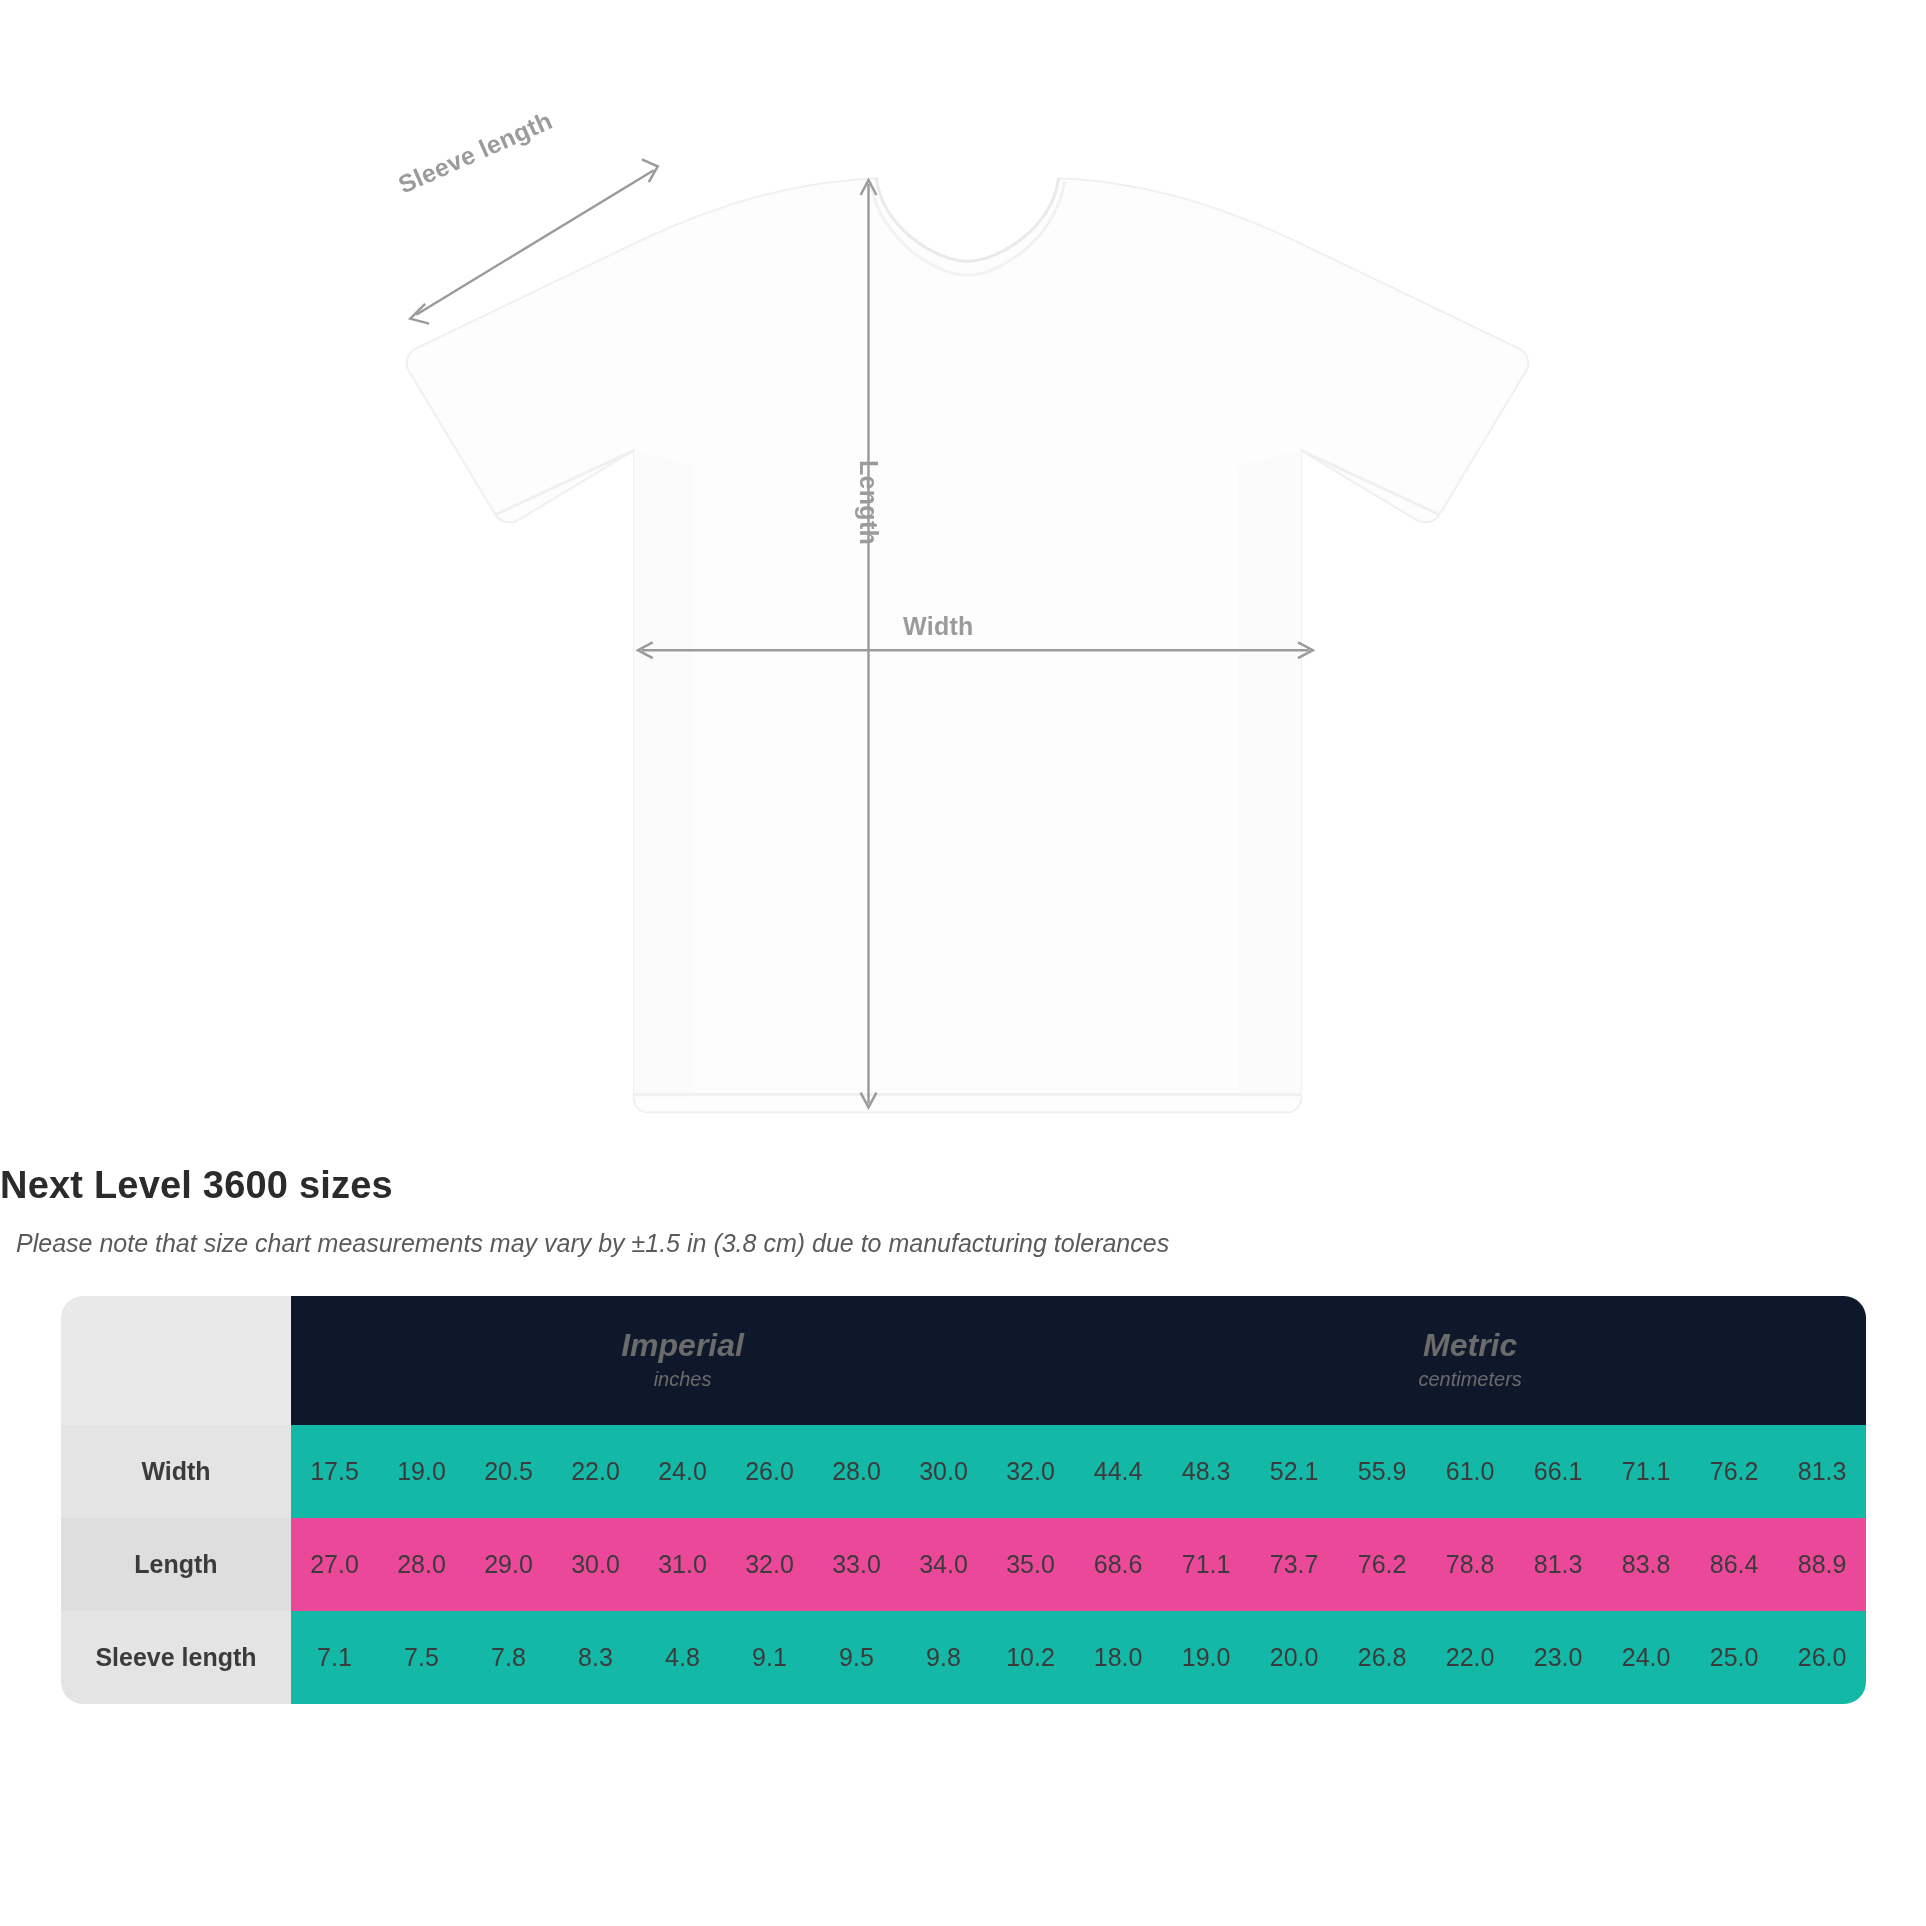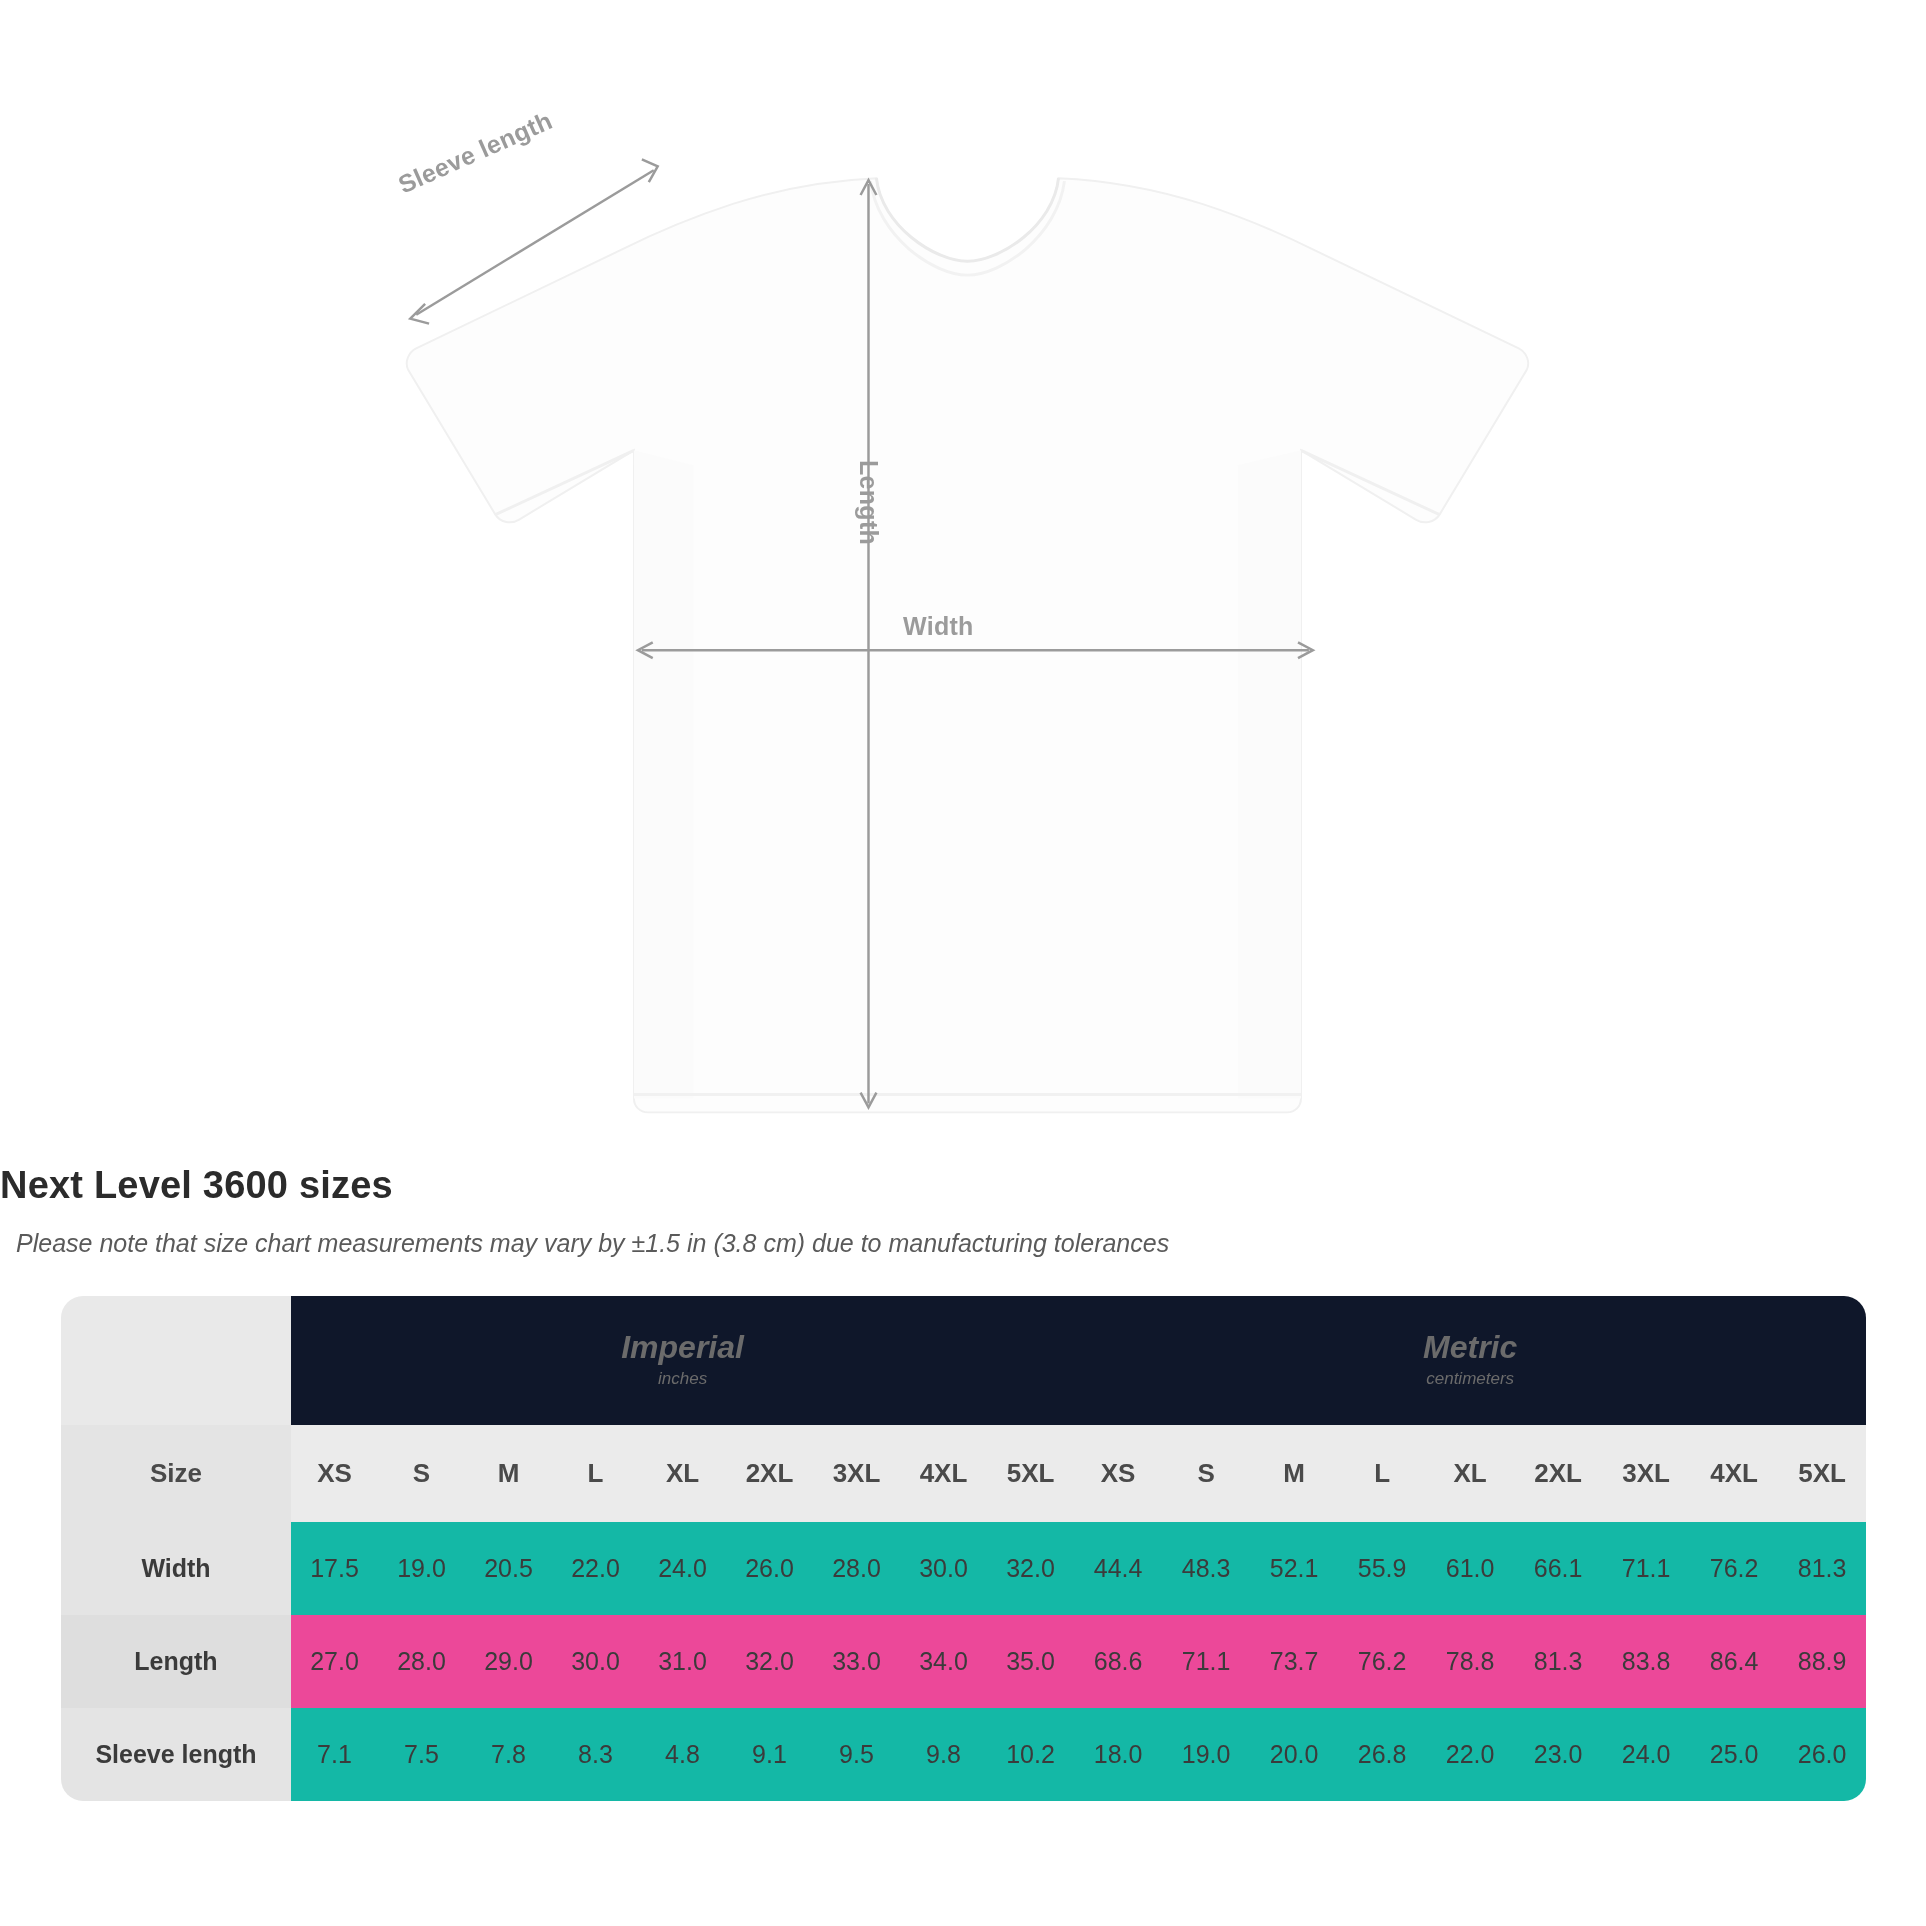--- a/index.html
+++ b/index.html
@@ -96,21 +96,21 @@
     height: 127px;
   }
   .unit-head .unit-name {
     font-size: 32px;
     font-style: italic;
     font-weight: bold;
     color: #6b6b6b;
     line-height: 1.15;
   }
   .unit-head .unit-sub {
-    font-size: 17px;
+    font-size: 20px;
     font-style: italic;
     color: #6b6b6b;
     line-height: 1.5;
   }
   .corner-cell {
     background: #e9e9e9;
   }
   tr.head-row td {
     background: #ebebeb;
     height: 95px;
@@ -223,41 +223,20 @@
         <td class="unit-head" colspan="9">
           <div class="unit-name">Imperial</div>
           <div class="unit-sub">inches</div>
         </td>
         <td class="unit-head" colspan="9">
           <div class="unit-name">Metric</div>
           <div class="unit-sub">centimeters</div>
         </td>
       </tr>
 
-      <tr class="head-row">
-        <td class="row-label">Size</td>
-        <td class="cell-divider">XS</td>
-        <td class="cell-divider">S</td>
-        <td class="cell-divider">M</td>
-        <td class="cell-divider">L</td>
-        <td class="cell-divider">XL</td>
-        <td class="cell-divider">2XL</td>
-        <td class="cell-divider">3XL</td>
-        <td class="cell-divider">4XL</td>
-        <td class="cell-divider">5XL</td>
-        <td class="cell-divider">XS</td>
-        <td class="cell-divider">S</td>
-        <td class="cell-divider">M</td>
-        <td class="cell-divider">L</td>
-        <td class="cell-divider">XL</td>
-        <td class="cell-divider">2XL</td>
-        <td class="cell-divider">3XL</td>
-        <td class="cell-divider">4XL</td>
-        <td class="cell-divider">5XL</td>
-      </tr>
 
       <tr class="data-row">
         <td class="row-label">Width</td>
         <td class="cell-divider">17.5</td>
         <td class="cell-divider">19.0</td>
         <td class="cell-divider">20.5</td>
         <td class="cell-divider">22.0</td>
         <td class="cell-divider">24.0</td>
         <td class="cell-divider">26.0</td>
         <td class="cell-divider">28.0</td>

